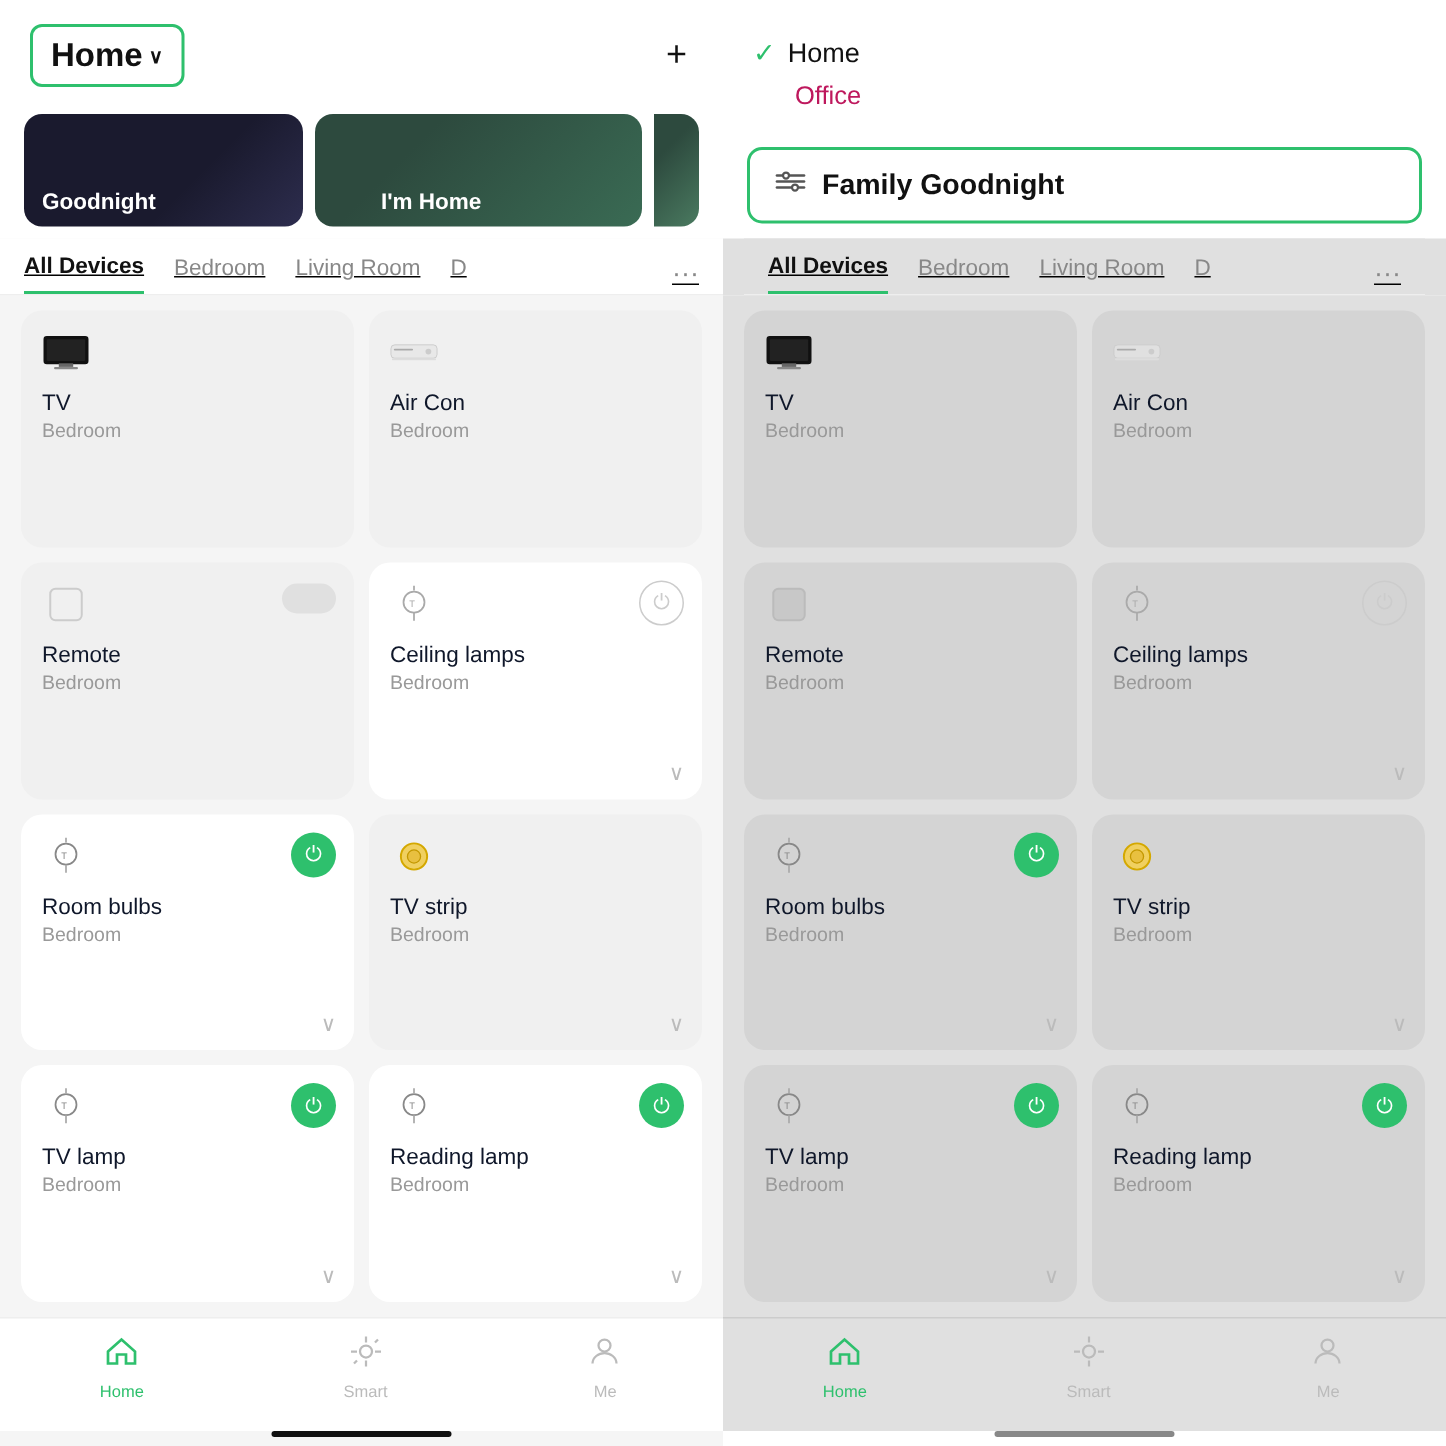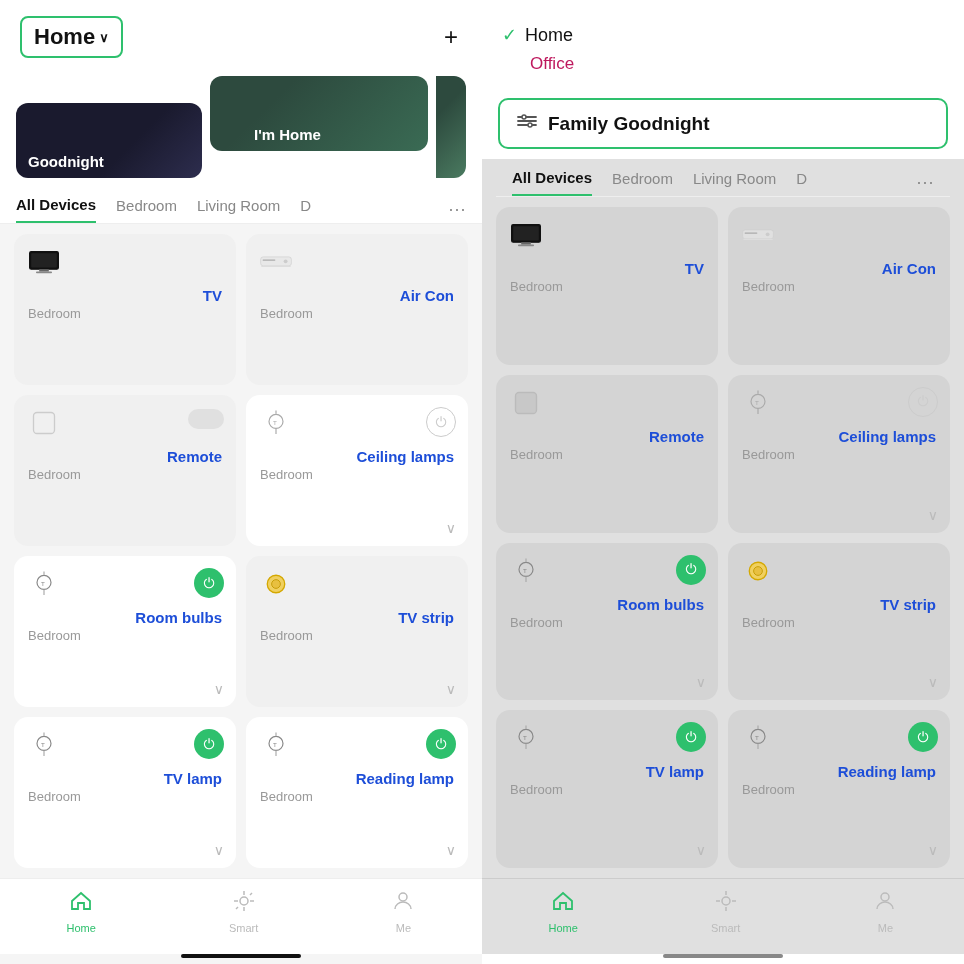--- a/index.html
+++ b/index.html
@@ -76,21 +76,20 @@
       border-radius: 12px;
       overflow: hidden;
       position: relative;
       display: flex;
       align-items: flex-end;
       padding: 8px 12px;
     }
 
     .scene-card.goodnight {
       background: linear-gradient(135deg, #1a1a2e 60%, #2d2d4e);
-      margin-top: 27px;
     }
 
     .scene-card.im-home {
       background: linear-gradient(135deg, #2d4a3e 30%, #3a6b54);
       padding-left: 44px;
     }
 
     .scene-card-partial {
       width: 30px;
       background: linear-gradient(135deg, #2d4a3e 30%, #4a7a60);
@@ -104,20 +103,21 @@
     }
 
     
     .tabs-row {
       display: flex;
       align-items: center;
       padding: 10px 16px 0 16px;
       background: #ffffff;
       gap: 20px;
       border-bottom: 1px solid #eee;
+      text-decoration: underline;
     }
 
     .tab {
       font-size: 15px;
       color: #888;
       padding-bottom: 8px;
       cursor: pointer;
       white-space: nowrap;
     }
 
@@ -159,24 +159,23 @@
     }
 
     .device-icon {
       font-size: 28px;
       margin-bottom: 6px;
       line-height: 1;
     }
 
     .device-name {
       font-size: 15px;
-      font-weight: 700;
-      color: #1d4ed8;
+      font-weight: 400;
+      color: #0f172a;
       margin-bottom: 2px;
-      text-align: right;
     }
 
     .device-room {
       font-size: 13px;
       color: #999;
     }
 
     .power-btn {
       position: absolute;
       top: 12px;

